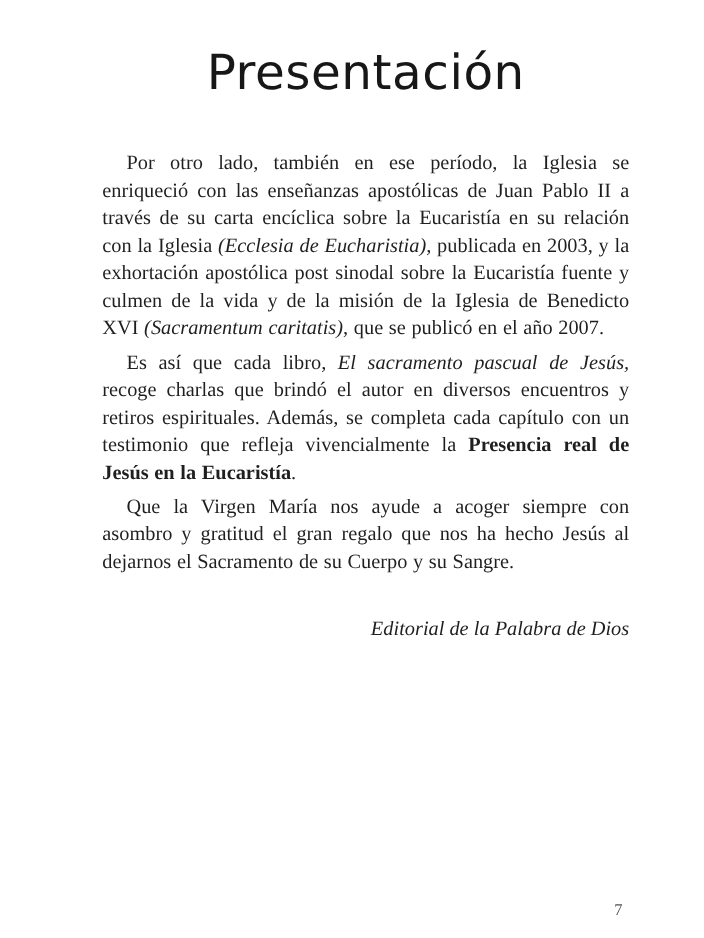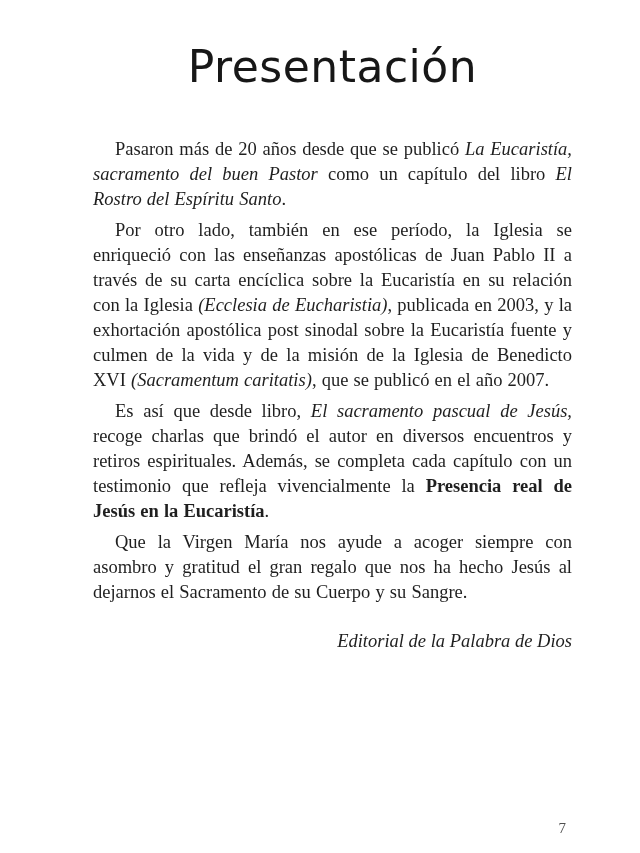--- a/index.html
+++ b/index.html
@@ -34,21 +34,21 @@
     font-size: 18.5px;
     line-height: 25px;
     text-align: justify;
     text-indent: 22px;
     margin-bottom: 6px;
     word-spacing: 0.5px;
   }
   .run-italic { font-style: italic; }
   .run-bold { font-weight: bold; }
   .signature {
-    margin-top: 24px;
+    margin-top: 36px;
     text-align: right;
     font-style: italic;
     font-size: 18.5px;
     line-height: 25px;
   }
   .page-number {
     position: absolute;
     top: 820px;
     right: 74px;
     font-size: 15px;
@@ -59,26 +59,25 @@
 </head>
 <body>
 
 <div class="page">
   <div class="content">
 
     <h1 class="title">Presentación</h1>
 
     <div class="body-text">
 
-      <p><span>Pasaron más de 20 años desde que se publicó </span><span class="run-italic">La Eucaristía, sacramento del buen Pastor</span><span> como un capítulo del libro </span><span class="run-italic">El Rostro del Espíritu Santo</span><span>.</span></p>
 
 
       <p><span>Por otro lado, también en ese período, la Iglesia se enriqueció con las enseñanzas apostólicas de Juan Pablo II a través de su carta encíclica sobre la Eucaristía en su relación con la Iglesia </span><span class="run-italic">(Ecclesia de Eucharistia)</span><span>, publicada en 2003, y la exhortación apostólica post sinodal sobre la Eucaristía fuente y culmen de la vida y de la misión de la Iglesia de Benedicto XVI </span><span class="run-italic">(Sacramentum caritatis)</span><span>, que se publicó en el año 2007.</span></p>
 
-      <p><span>Es así que desde libro, </span><span class="run-italic">El sacramento pascual de Jesús,</span><span> recoge charlas que brindó el autor en diversos encuentros y retiros espirituales. Además, se completa cada capítulo con un testimonio que refleja vivencialmente la </span><span class="run-bold">Presencia real de Jesús en la Eucaristía</span><span>.</span></p>
+      <p><span>Es así que cada libro, </span><span class="run-italic">El sacramento pascual de Jesús,</span><span> recoge charlas que brindó el autor en diversos encuentros y retiros espirituales. Además, se completa cada capítulo con un testimonio que refleja vivencialmente la </span><span class="run-bold">Presencia real de Jesús en la Eucaristía</span><span>.</span></p>
 
       <p><span>Que la Virgen María nos ayude a acoger siempre con asombro y gratitud el gran regalo que nos ha hecho Jesús al dejarnos el Sacramento de su Cuerpo y su Sangre.</span></p>
 
     </div>
 
     <div class="signature">
       <div>Editorial de la Palabra de Dios</div>
     </div>
 
   </div>

